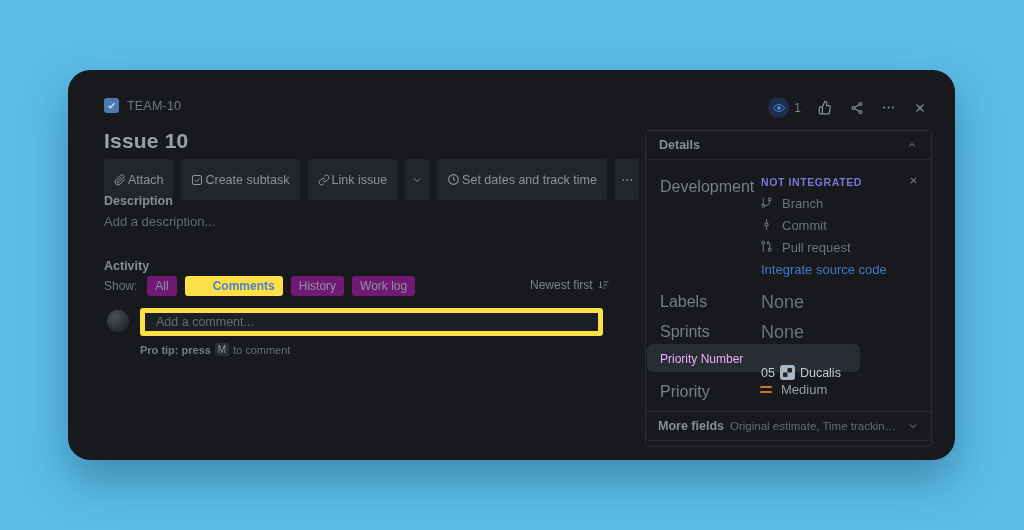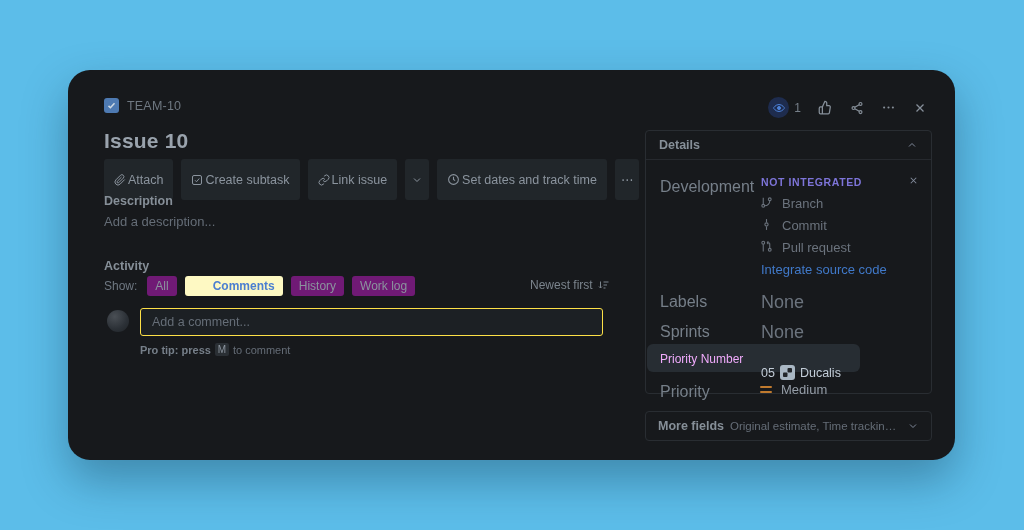--- a/index.html
+++ b/index.html
@@ -32,38 +32,38 @@
   
   .desc-label { position:absolute; left:36px; top:124px; font-size:12.5px; font-weight:bold; color:#868f98; }
   .desc-placeholder { position:absolute; left:36px; top:144px; font-size:13px; color:#656d77; cursor:text; }
 
   
   .activity-label { position:absolute; left:36px; top:189px; font-size:12.5px; font-weight:bold; color:#868f98; }
   .show-row { position:absolute; left:36px; top:206px; display:flex; align-items:center; gap:8px; }
   .show-label { font-size:12px; color:#6f7882; margin-right:2px; }
   .chip { height:20px; padding:0 8px; border-radius:3px; background:#701a75; color:#8b949e;
           font-size:12px; display:flex; align-items:center; cursor:pointer; }
-  .chip.selected { background:#fef9c3; color:#4c7fd0; font-weight:bold;padding-left:28px; }
+  .chip.selected { background:#fde047; color:#4c7fd0; font-weight:bold;padding-left:28px; }
   .sort-btn { position:absolute; left:462px; top:208px; display:flex; align-items:center; gap:5px;
               font-size:12px; color:#7b848d; cursor:pointer; }
 
   
   .avatar { position:absolute; left:39px; top:240px; width:22px; height:22px; border-radius:50%;
             background:radial-gradient(circle at 35% 30%, #4a4f55 0%, #2b3036 60%, #1f2327 100%); }
   .comment-input { position:absolute; left:72px; top:238px; width:463px; height:28px; background:#1c2024;
-                   border:1px solid #fde047; border-radius:3px; color:#9aa3ad; font-size:12.5px;
+                   border:5px solid #fde047; border-radius:3px; color:#9aa3ad; font-size:12.5px;
                    padding:0 11px; font-family:inherit; }
   .comment-input::placeholder { color:#656d77; }
   .pro-tip { position:absolute; left:72px; top:273px; font-size:11px; color:#656d77; display:flex; align-items:center; gap:4px; }
   .pro-tip b { color:#767f89; }
   .key-badge { display:inline-flex; align-items:center; justify-content:center; min-width:14px; height:13px;
                padding:0 2px; border-radius:2px; background:#2a2f34; color:#8b949e; font-size:10px; }
 
   
-  .details-box { position:absolute; left:577px; top:60px; width:287px; height:264px;
+  .details-box { position:absolute; left:577px; top:60px; width:287px; height:317px;
                  border:1px solid #292d32; border-radius:4px; }
   .details-header { height:29px; padding:0 13px; display:flex; align-items:center; justify-content:space-between;
                     border-bottom:1px solid #26292e; cursor:pointer; }
   .details-title { font-size:12.5px; font-weight:bold; color:#868f98; }
   .fld-label { position:absolute; left:14px; font-size:16px; color:#767f89; }
   .fld-value { position:absolute; left:115px; font-size:18px; color:#6b737d; }
   .dev-status { position:absolute; left:115px; top:45px; font-size:10.5px; font-weight:bold; letter-spacing:.6px; color:#7d74d8; }
   .dev-dismiss { position:absolute; right:12px; top:44px; color:#80899p; color:#80899a; cursor:pointer; }
   .dev-link { position:absolute; left:114px; display:flex; align-items:flex-start; gap:9px; font-size:13px; color:#6b737d; cursor:pointer; }
   .integrate-link { position:absolute; left:115px; top:131px; font-size:13px; color:#4079c9; cursor:pointer; }

